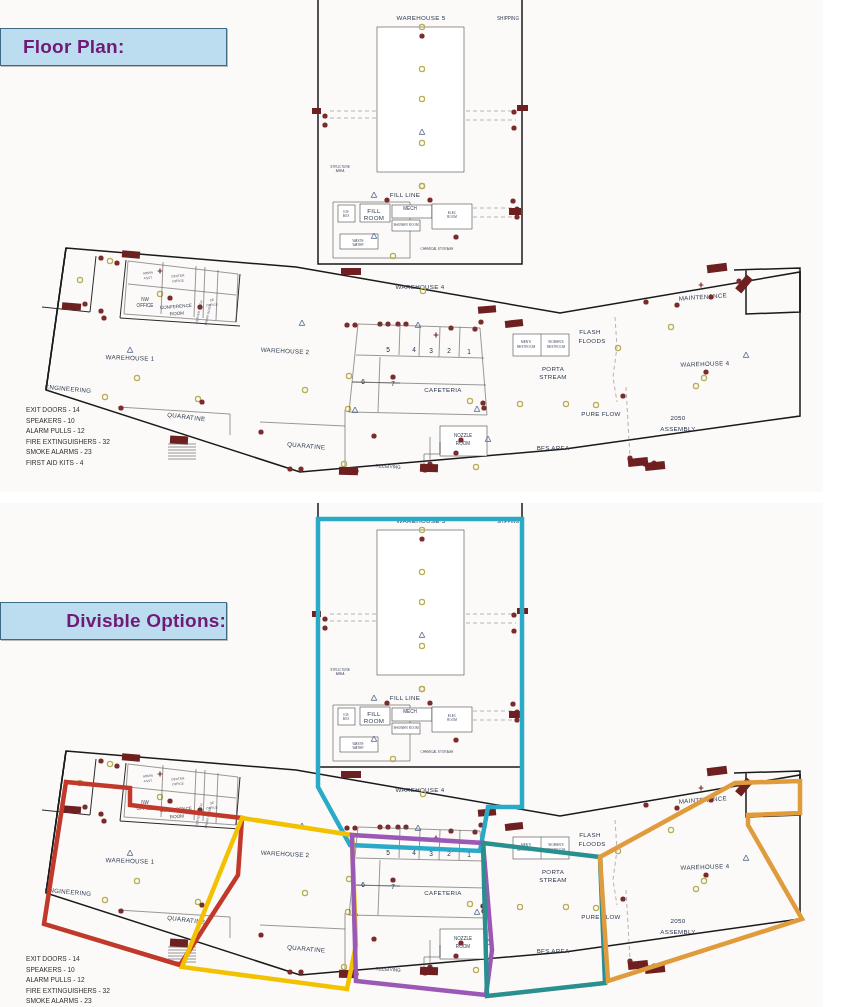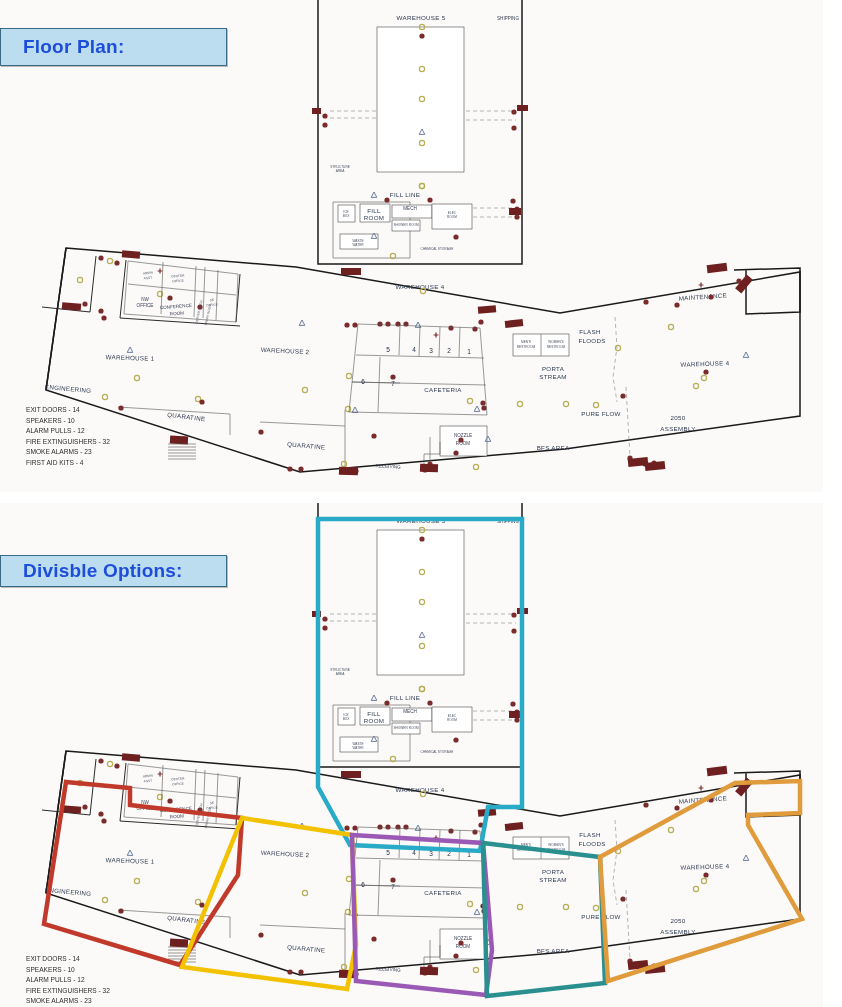--- a/index.html
+++ b/index.html
@@ -7,24 +7,24 @@
        font-family:"Liberation Sans", sans-serif;}
 
   .page-panel{position:absolute;left:0;background:#fbfaf8;}
   #panel-top{top:0;width:823px;height:492px;}
   #panel-bottom{top:503px;width:823px;height:504px;}
 
   
   .label-chip{position:absolute;background:#bcdcf0;border:1px solid #3b6a86;
       box-sizing:border-box;display:flex;align-items:center;
       box-shadow:1px 1px 0 rgba(0,0,0,.25);}
-  .label-chip span{font-size:19px;font-weight:bold;color:#1d4ed8;
+  .label-chip span{font-size:19px;font-weight:bold;color:#701a75;
       padding-left:22px;letter-spacing:.2px;}
   #chip-floor{left:0;top:28px;width:227px;height:38px;}
-  #chip-div{left:0;top:555px;width:227px;height:32px;}
+  #chip-div{left:0;top:602px;width:227px;height:38px;justify-content:flex-end;}
 
   
   .stage{position:absolute;left:0;top:0;width:823px;height:492px;}
   .stage svg{display:block;}
 
   .lbl{font-family:"Liberation Sans", sans-serif;fill:#2f3b52;
        font-size:6.2px;letter-spacing:.3px;}
   .lbl-sm{font-size:4.6px;fill:#3a4258;}
   .lbl-xs{font-size:3.2px;fill:#4a5166;}
   .lbl-num{font-size:6.5px;fill:#24304a;}

